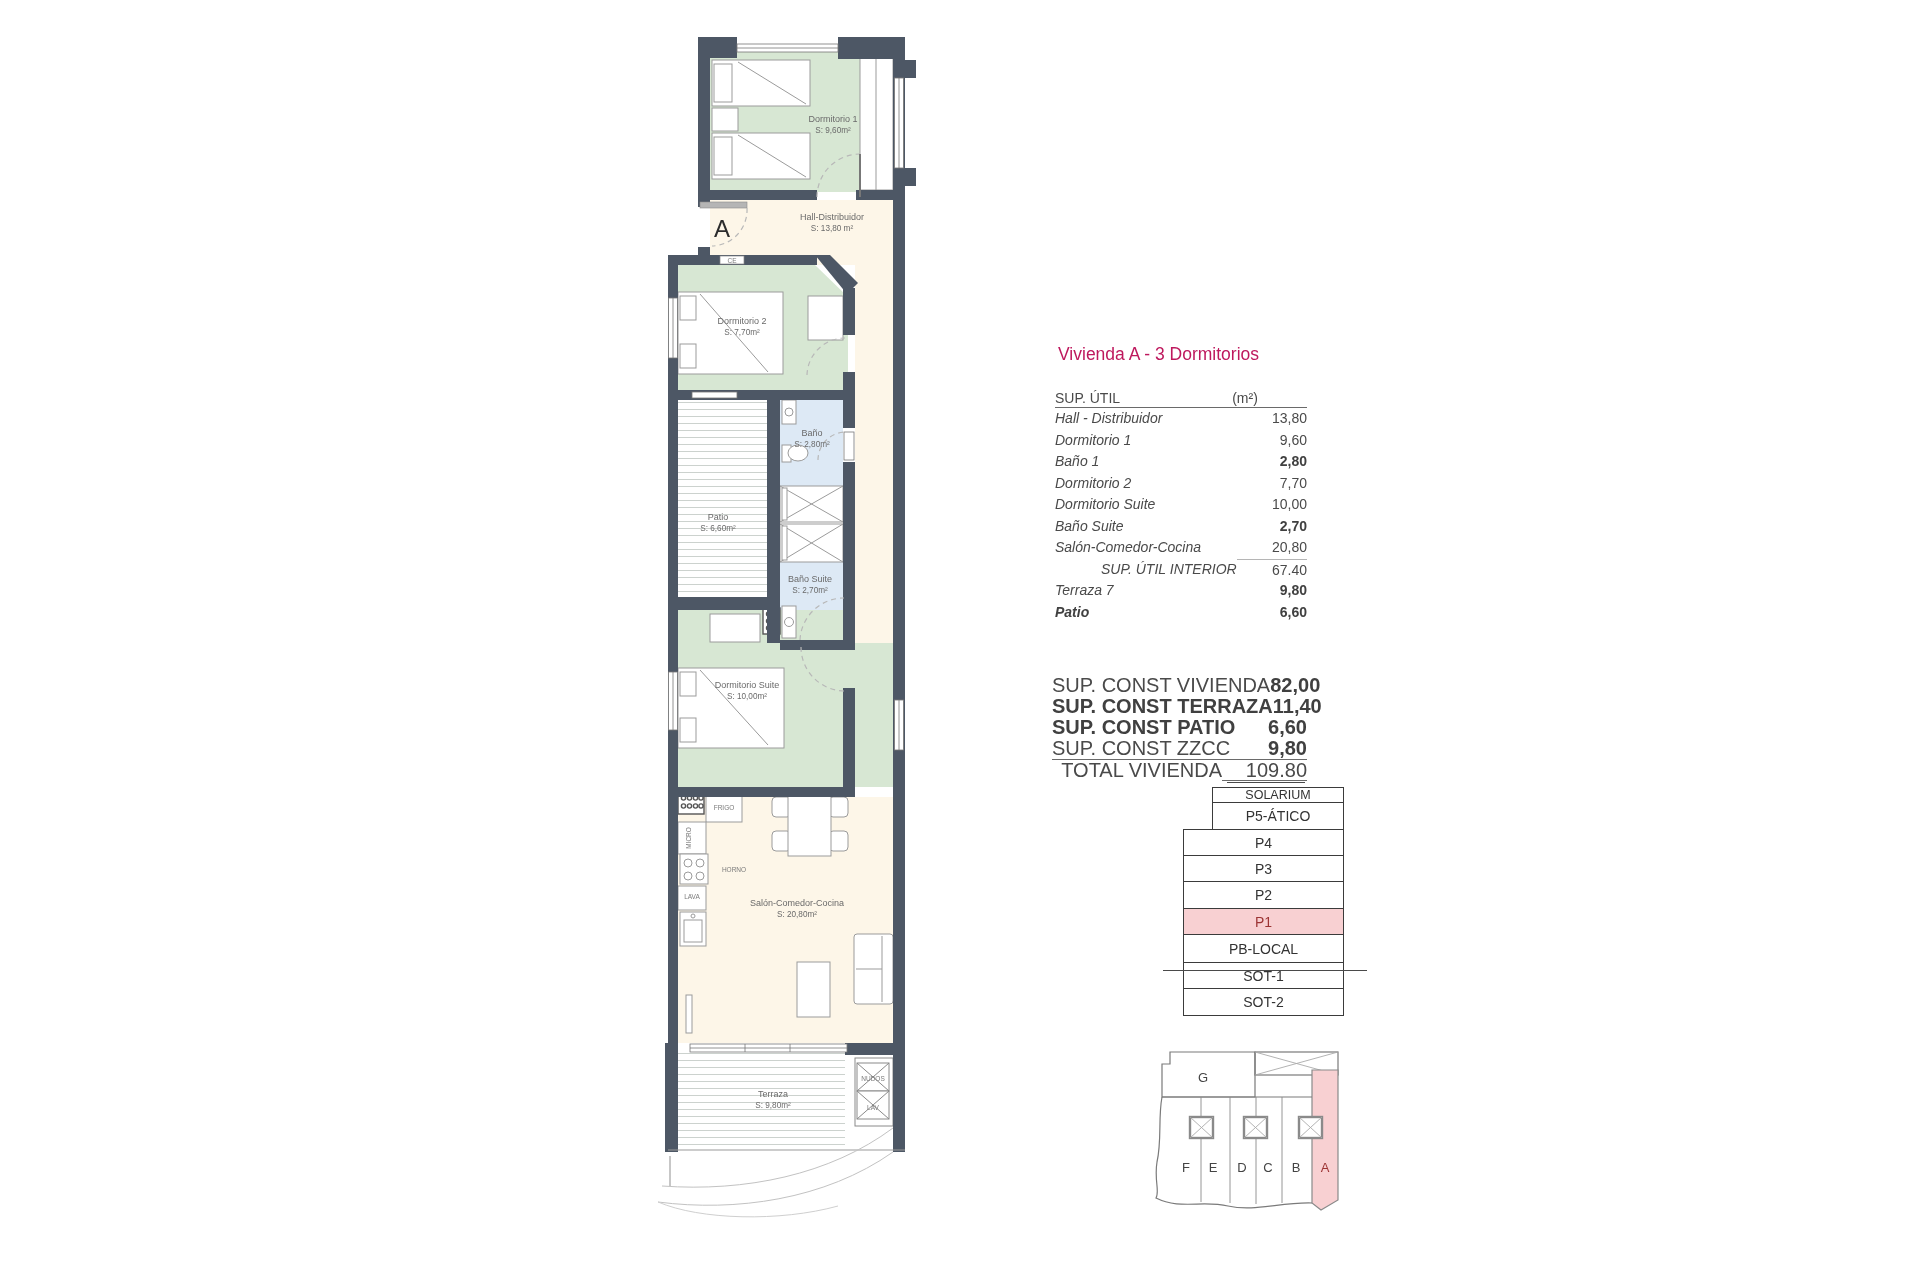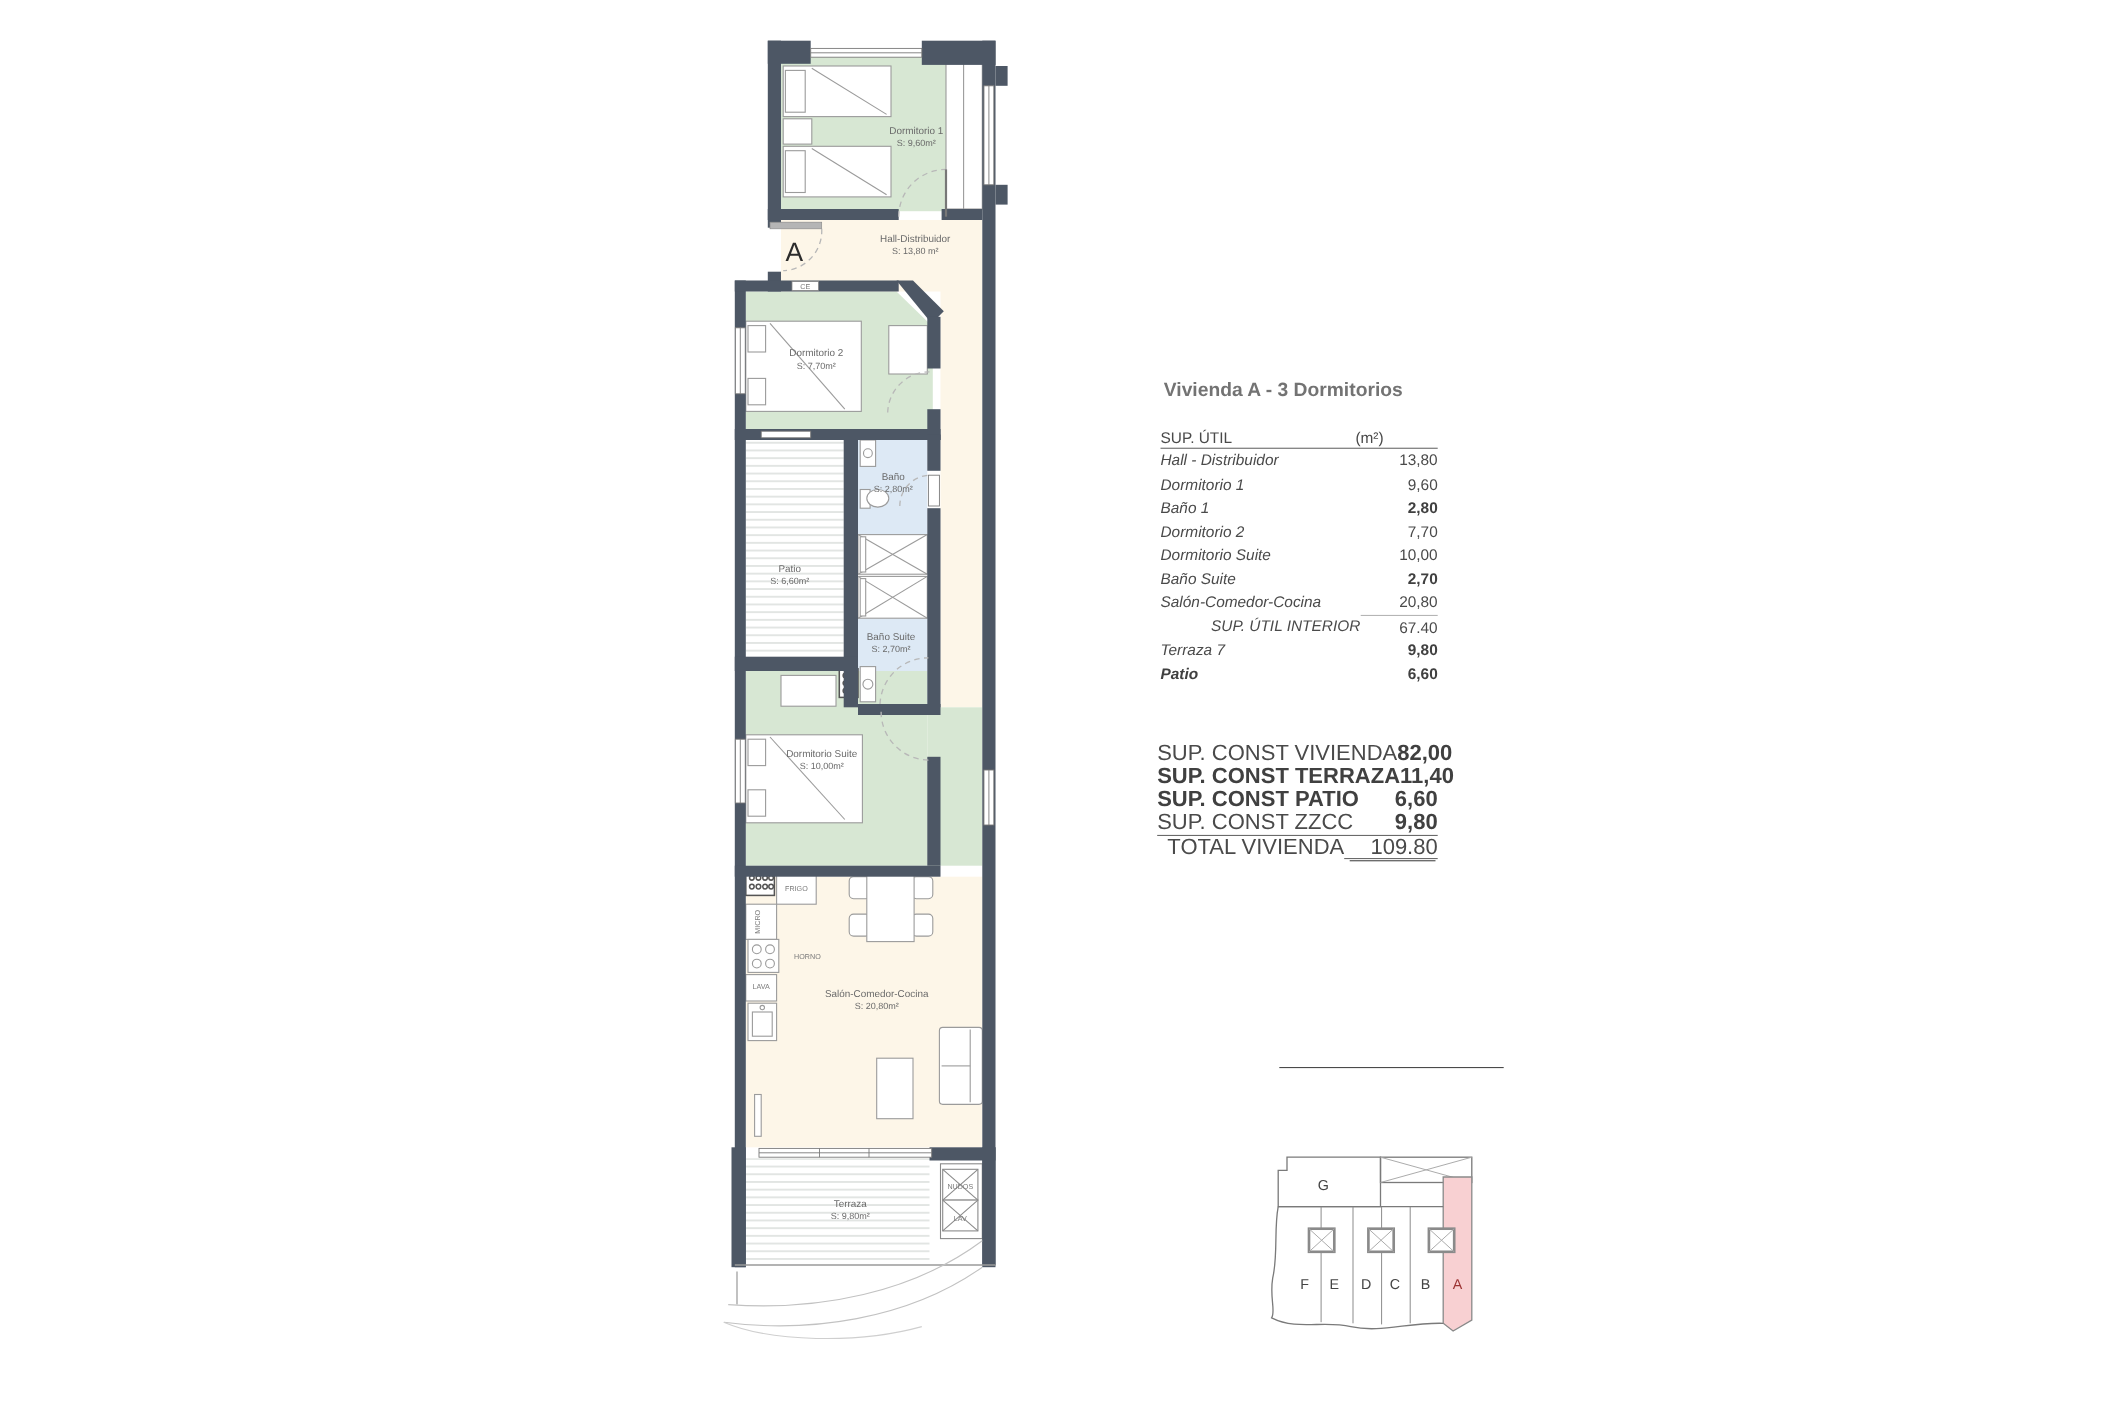--- a/index.html
+++ b/index.html
@@ -4,21 +4,21 @@
 <style>
   html,body{margin:0;padding:0;background:#fff;}
   .canvas{position:relative;width:1920px;height:1280px;background:#ffffff;overflow:hidden;
           font-family:"Liberation Sans", sans-serif;color:#4a4a4a;}
   svg text{font-family:"Liberation Sans", sans-serif;}
 
   
   #floorplan{position:absolute;left:640px;top:20px;width:300px;height:1230px;}
 
   
-  .title{position:absolute;left:1058px;top:344px;font-size:17.5px;font-weight:bold;color:#737373;}
+  .title{position:absolute;left:1058px;top:344px;font-size:17.5px;font-weight:normal;color:#be185d;}
 
   .table1{position:absolute;left:1055px;top:389px;width:252px;font-size:14px;}
   .thead{display:flex;align-items:flex-end;height:17px;border-bottom:1.6px solid #6a6a6a;padding-bottom:1px;}
   .thead .hlabel{flex:1;margin-top:28px;}
   .thead .hunit{width:72px;text-align:center;transform:translateX(-26px);}
   .trow{display:flex;line-height:21.5px;height:21.5px;}
   .trow .tlabel{flex:1;white-space:nowrap;font-style:italic;}
   .trow .tval{width:72px;text-align:right;}
   .trow.subtotal .tlabel{padding-left:46px;}
   .trow.subtotal .tval{border-top:1px solid #b5b5b5;}
@@ -382,20 +382,31 @@
           <span class="clabel">SUP. CONST ZZCC</span>
           <span class="cval b">9,80</span>
         </div>
         <div class="crow total">
           <span class="clabel">TOTAL VIVIENDA</span>
           <span class="cval">109.80</span>
         </div>
       </div>
   </div>
 
+  <div class="stack" id="level-stack">
+      <div class="level narrow small" style="height: 16px;">SOLARIUM</div>
+      <div class="level narrow" style="height: 29px;">P5-ÁTICO</div>
+      <div class="level" style="height: 27px;">P4</div>
+      <div class="level" style="height: 28px;">P3</div>
+      <div class="level" style="height: 28px;">P2</div>
+      <div class="level hl" style="height: 28px;">P1</div>
+      <div class="level" style="height: 29px;">PB-LOCAL</div>
+      <div class="level" style="height: 28px;">SOT-1</div>
+      <div class="level" style="height: 28px;">SOT-2</div>
+    </div>
   <div class="groundline"></div>
   <div class="topline"></div>
 
   <svg id="keyplan" viewBox="0 0 230 185">
     <g fill="none" stroke="#7a7a7a" stroke-width="1.2">
       <polygon points="22,57 22,24 30,24 30,12 115,12 115,57"></polygon>
       <g>
         <rect x="115" y="12" width="83" height="23"></rect>
         <line x1="115" y1="12" x2="198" y2="35" stroke="#aaa" stroke-width="0.9"></line>
         <line x1="115" y1="35" x2="198" y2="12" stroke="#aaa" stroke-width="0.9"></line>

